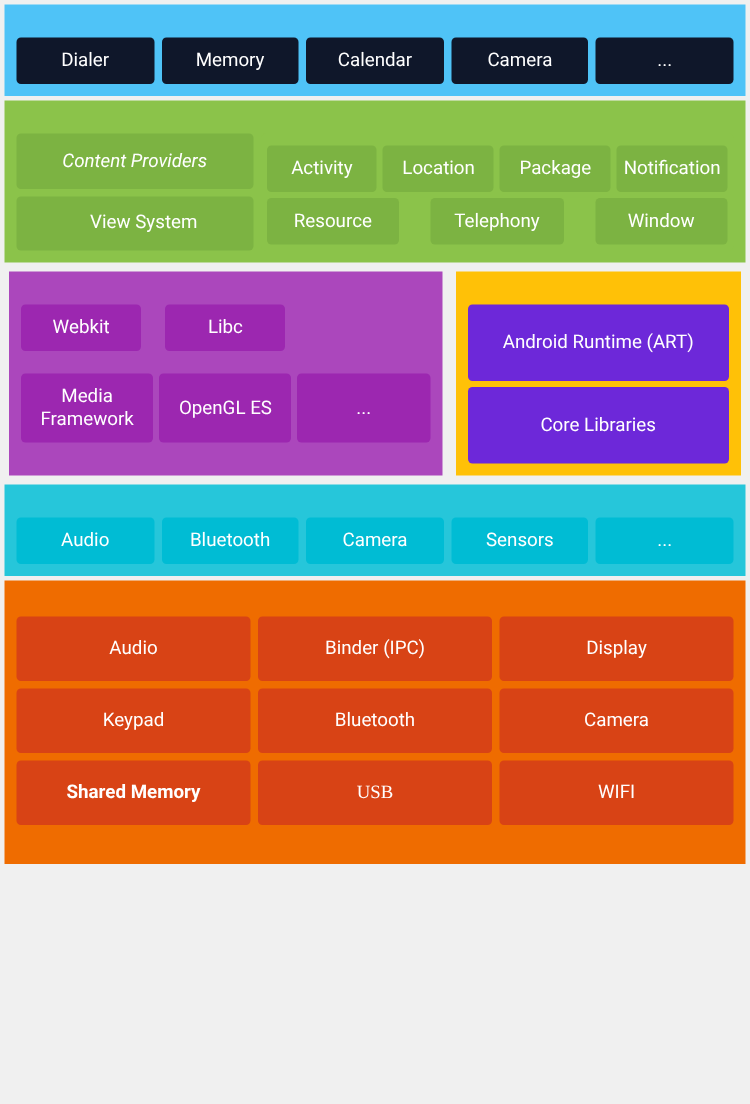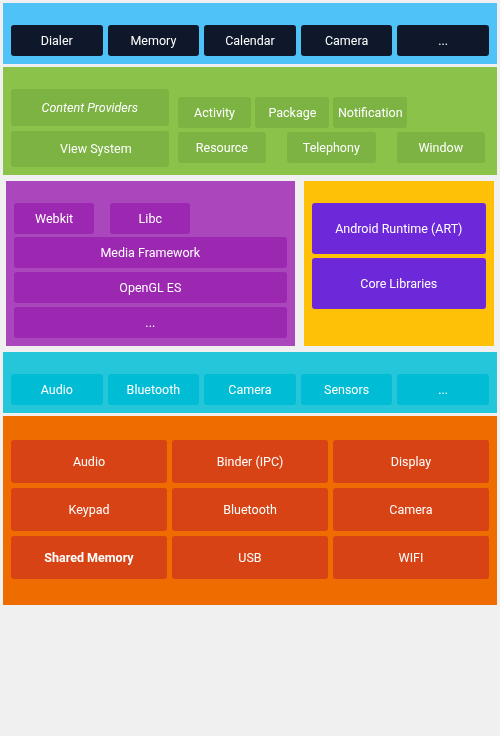--- a/index.html
+++ b/index.html
@@ -108,23 +108,23 @@
       background-color: #9c27b0;
     }
     .native-grid {
       display: grid;
       grid-template-columns: repeat(3, 1fr);
       gap: 16px;
       margin-top: 4px;
     }
     .native-grid-bottom {
       display: grid;
-      grid-template-columns: repeat(1, 1fr);
+      grid-template-columns: repeat(3, 1fr);
       gap: 4px;
-      margin-top: 3px;
+      margin-top: 15px;
     }
     .android-runtime {
       background-color: #ffc107;
       padding: 8px;
     }
     .android-runtime .tile {
       background-color: #6d28d9;
     }
     .android-runtime .layer-title {
       color: white;
@@ -207,20 +207,21 @@
     <div class="java-api-left">
 
     <div class="tile" style="flex-grow: 1; font-style: italic;">Content Providers</div>
         <div class="tile" style="flex-grow: 1; padding-left: 16px;">View System</div>
       </div>
     <div class="java-api-right">
       <div class="managers-title"></div>
       <div class="managers-grid">
 
       <div class="tile">Activity</div>
+          <div class="tile">Location</div>
           <div class="tile">Package</div>
           <div class="tile">Notification</div>
         </div>
       <div class="managers-grid-bottom">
 
       <div class="tile">Resource</div>
           <div class="tile">Telephony</div>
           <div class="tile">Window</div>
         </div>
     </div>
@@ -269,17 +270,17 @@
   <div class="drivers-title"></div>
   <div class="drivers-grid">
 
   <div class="tile" style="padding: 14px 4px;">Audio</div>
       <div class="tile" style="padding: 14px 4px;">Binder (IPC)</div>
       <div class="tile" style="padding: 14px 4px;">Display</div>
       <div class="tile" style="padding: 14px 4px;">Keypad</div>
       <div class="tile" style="padding: 14px 4px;">Bluetooth</div>
       <div class="tile" style="padding: 14px 4px;">Camera</div>
       <div class="tile" style="padding: 14px 12px; font-weight: bold;">Shared Memory</div>
-      <div class="tile" style="padding: 14px 17px;">USB</div>
+      <div class="tile" style="padding: 14px 17px; font-family: Liberation Serif, serif;">USB</div>
       <div class="tile" style="padding: 14px 4px;">WIFI</div>
     </div>
   <div class="power-mgmt"></div>
 </div>
 
 </body></html>

